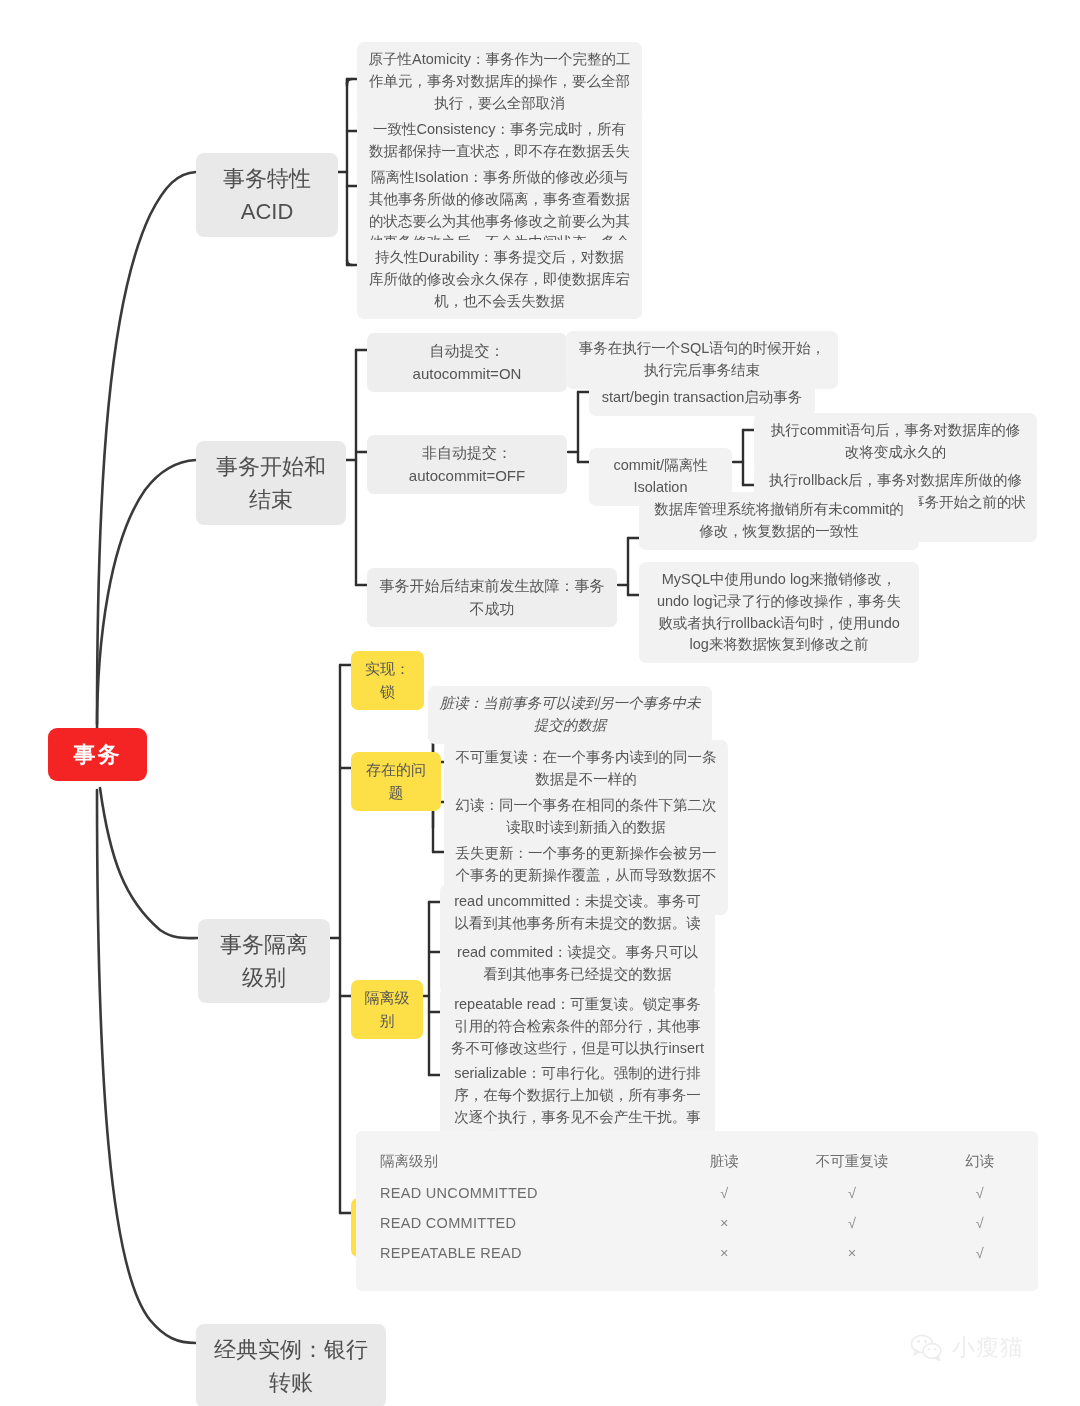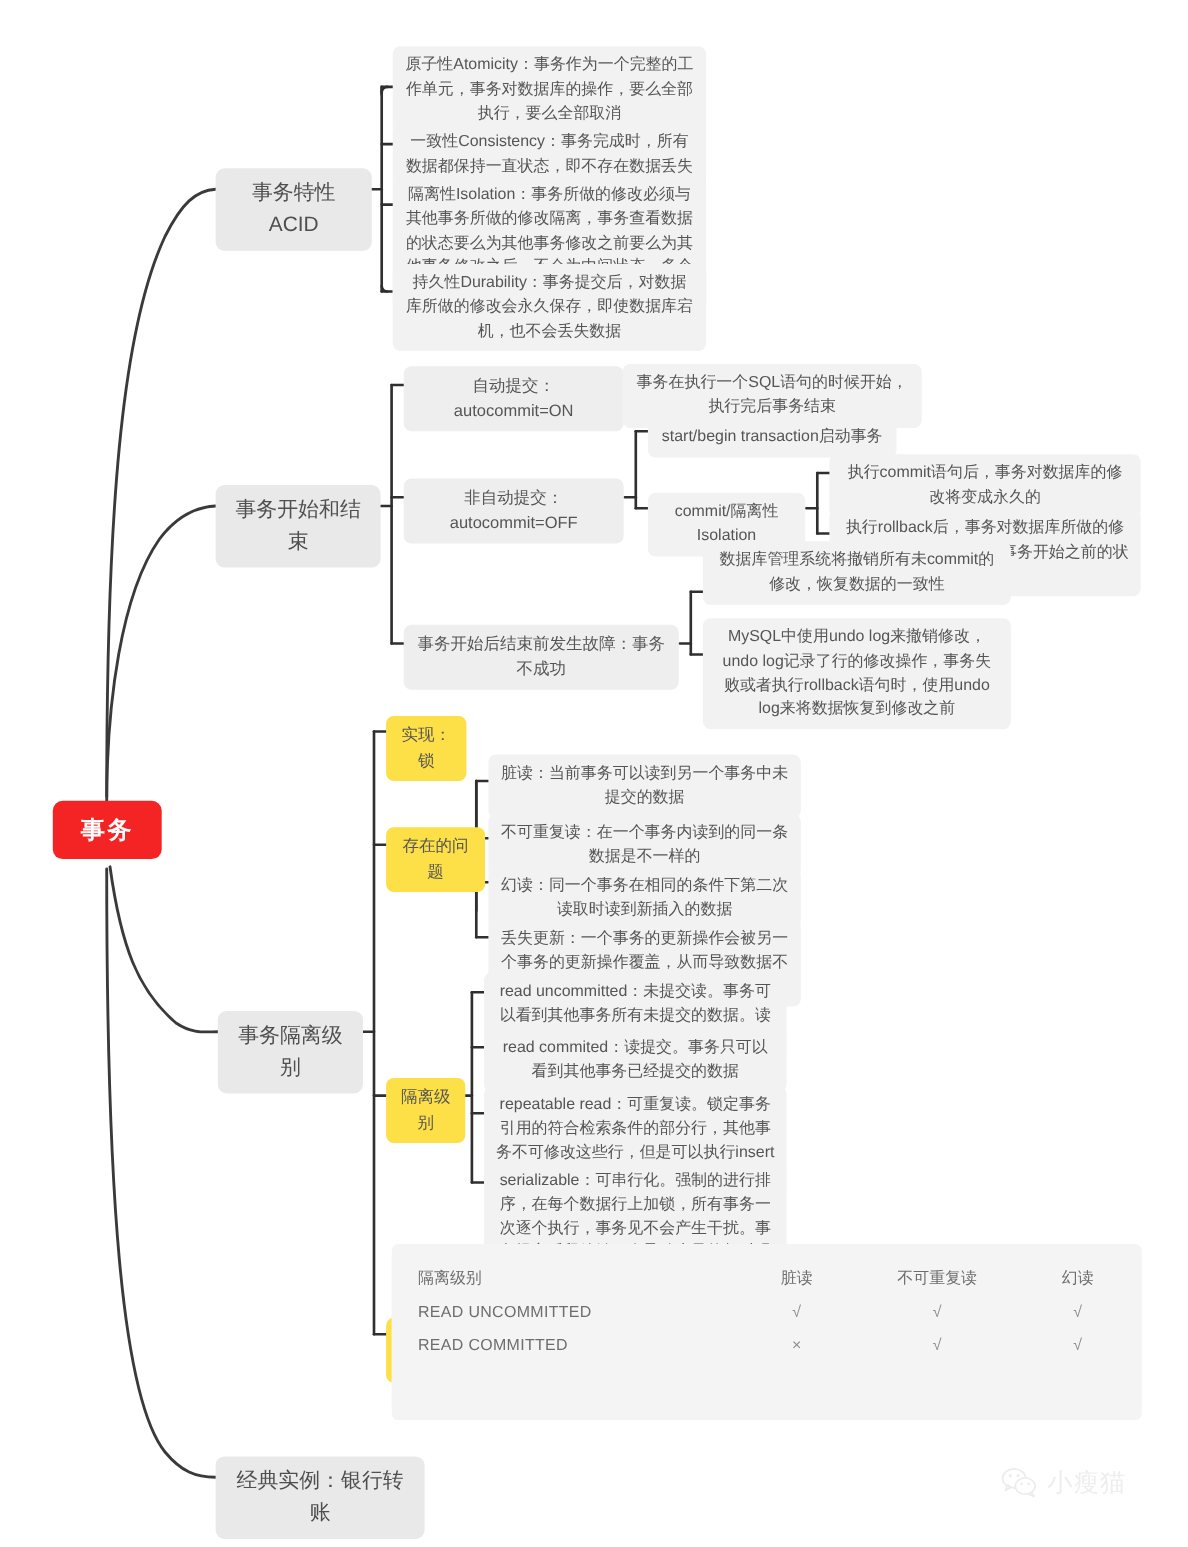--- a/index.html
+++ b/index.html
@@ -41,21 +41,21 @@
     color: #ffffff;
     font-weight: bold;
     font-size: 22px;
     border-radius: 9px;
     padding: 10px 18px;
     letter-spacing: 2px;
     text-align: center;
   }
   .node.branch {
     background: #e9e9e9;
-    font-size: 19px;
+    font-size: 22px;
     color: #4f4f4f;
     padding: 9px 16px;
     border-radius: 8px;
   }
   .node.sub {
     background: #eeeeee;
     font-size: 15px;
     color: #555555;
     padding: 7px 12px;
   }
@@ -213,21 +213,21 @@
   <div class="node leaf" style="left:754px; top:413px; width:283px;">执行commit语句后，事务对数据库的修改将变成永久的</div>
   <div class="node leaf" style="left:754px; top:463px; width:283px;">执行rollback后，事务对数据库所做的修改都将被撤销，返回到事务开始之前的状态</div>
 
   <div class="node sub" style="left:367px; top:568px; width:250px;">事务开始后结束前发生故障：事务不成功</div>
   <div class="node leaf" style="left:639px; top:492px; width:280px;">数据库管理系统将撤销所有未commit的修改，恢复数据的一致性</div>
   <div class="node leaf" style="left:639px; top:562px; width:280px;">MySQL中使用undo log来撤销修改，undo log记录了行的修改操作，事务失败或者执行rollback语句时，使用undo log来将数据恢复到修改之前</div>
 
   <div class="node plain" style="left:351px; top:651px; width:73px;">实现：锁</div>
 
   <div class="node plain" style="left:351px; top:752px; width:90px;">存在的问题</div>
-  <div class="node leaf" style="left:444px; top:686px; width:284px;">脏读：当前事务可以读到另一个事务中未提交的数据</div>
+  <div class="node leaf" style="left:428px; top:686px; width:284px;font-style:italic;">脏读：当前事务可以读到另一个事务中未提交的数据</div>
   <div class="node leaf" style="left:444px; top:740px; width:284px;">不可重复读：在一个事务内读到的同一条数据是不一样的</div>
   <div class="node leaf" style="left:444px; top:788px; width:284px;">幻读：同一个事务在相同的条件下第二次读取时读到新插入的数据</div>
   <div class="node leaf" style="left:444px; top:836px; width:284px;">丢失更新：一个事务的更新操作会被另一个事务的更新操作覆盖，从而导致数据不一致</div>
 
   <div class="node plain" style="left:351px; top:980px; width:72px;">隔离级别</div>
   <div class="node leaf" style="left:440px; top:884px; width:275px;">read uncommitted：未提交读。事务可以看到其他事务所有未提交的数据。读数据不加锁</div>
   <div class="node leaf" style="left:440px; top:935px; width:275px;">read commited：读提交。事务只可以看到其他事务已经提交的数据</div>
   <div class="node leaf" style="left:440px; top:987px; width:275px;">repeatable read：可重复读。锁定事务引用的符合检索条件的部分行，其他事务不可修改这些行，但是可以执行insert操作，可能出现欢度</div>
   <div class="node leaf" style="left:440px; top:1056px; width:275px;">serializable：可串行化。强制的进行排序，在每个数据行上加锁，所有事务一次逐个执行，事务见不会产生干扰。事务提交后释放锁，会导致大量的超时现象和锁竞争。</div>
 
@@ -247,20 +247,26 @@
         <tr>
           <td class="lvl">READ UNCOMMITTED</td>
           <td>√</td>
           <td>√</td>
           <td>√</td>
         </tr>
         <tr>
           <td class="lvl">READ COMMITTED</td>
           <td>×</td>
           <td>√</td>
+          <td>√</td>
+        </tr>
+        <tr>
+          <td class="lvl">REPEATABLE READ</td>
+          <td>×</td>
+          <td>×</td>
           <td>√</td>
         </tr>
       </tbody>
     </table>
   </div>
 
   <div class="watermark" style="left:910px; top:1332px;">
     <svg width="34" height="28" viewBox="0 0 34 28">
       <ellipse cx="12" cy="10" rx="10.5" ry="8.6" fill="none" stroke="#ededed" stroke-width="1.6"></ellipse>
       <path d="M 6 16 L 4 21 L 9 18 Z" fill="none" stroke="#ededed" stroke-width="1.6" stroke-linejoin="round"></path>

